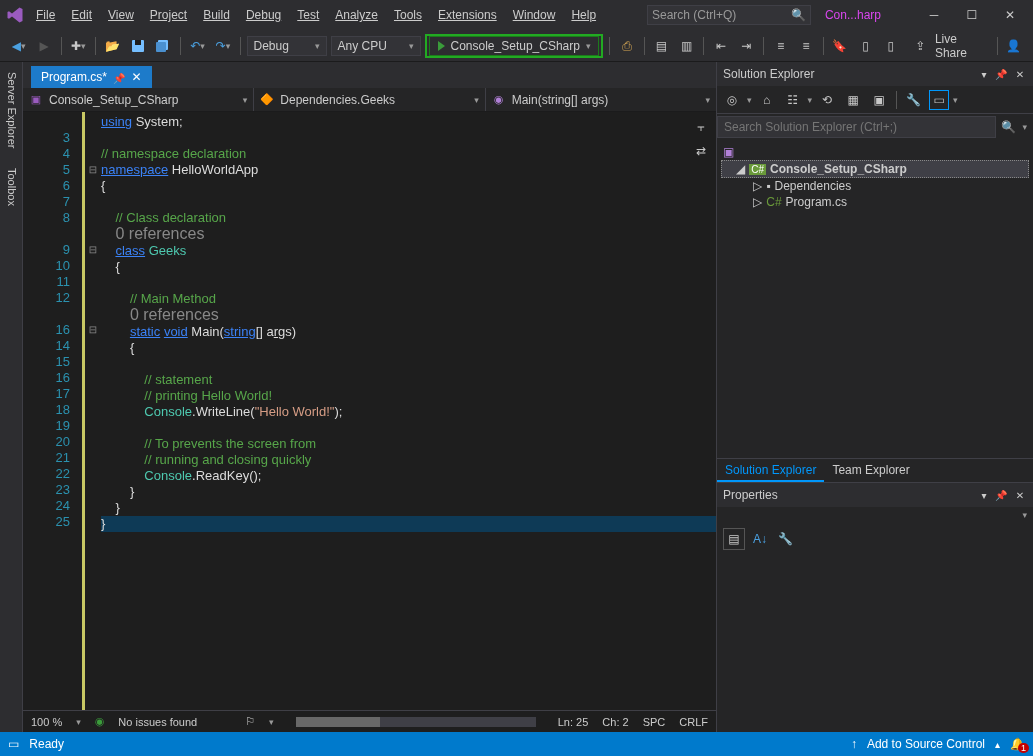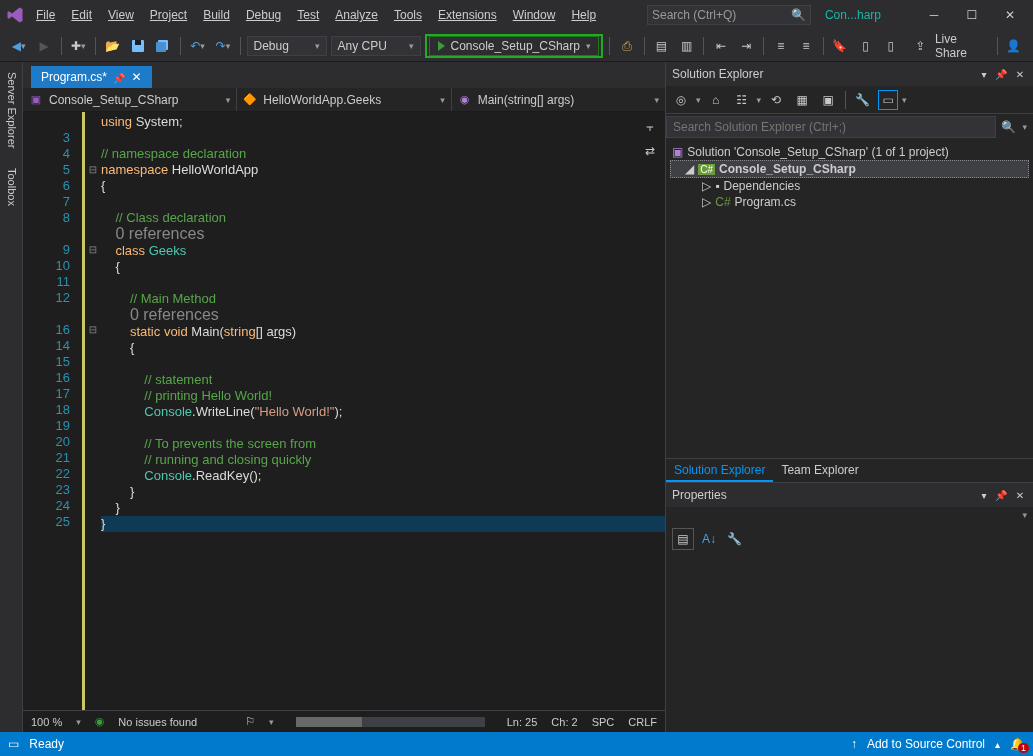--- a/index.html
+++ b/index.html
@@ -2,21 +2,21 @@
 <html><head>
 <meta charset="utf-8">
 <style>
 * { margin:0; padding:0; box-sizing:border-box; font-family:'Segoe UI',sans-serif; }
 body { width:1033px; height:756px; background:#2d2d30; color:#ccc; font-size:12px; overflow:hidden; display:flex; flex-direction:column; }
 .titleb { height:30px; background:#2d2d30; display:flex; align-items:center; padding:0 6px; gap:4px; }
 .vs-logo { width:18px; height:18px; }
 .menu-item { padding:4px 8px; cursor:pointer; color:#ccc;text-decoration:underline; }
 .spacer { flex:1; }
 .search-box { background:#333337; border:1px solid #3f3f46; padding:2px 4px; color:#999; width:164px; display:flex; align-items:center; gap:4px; }
-.title-tab { background:#2d2d30; padding:4px 10px; color:#14b8a6; }
+.title-tab { background:#2d2d30; padding:4px 10px; color:#d946ef; }
 .win-btn { width:34px; height:28px; display:flex; align-items:center; justify-content:center; color:#ccc; }
 .toolbar { height:32px; background:#2d2d30; display:flex; align-items:center; padding:0 8px; gap:4px; border-bottom:1px solid #1b1b1c; }
 .tb-btn { width:22px; height:22px; display:flex; align-items:center; justify-content:center; color:#c8c8c8; position:relative; }
 .tb-sep { width:1px; height:18px; background:#555; margin:0 2px; }
 .tb-drop { background:#333337; border:1px solid #3f3f46; padding:2px 6px; display:flex; align-items:center; gap:4px; min-width:80px; }
 .tb-run { border:1px solid #1c7a1c; padding:2px 8px; display:flex; align-items:center; gap:6px; }
 .tb-run .tri { width:0; height:0; border-left:7px solid #3a9b3a; border-top:5px solid transparent; border-bottom:5px solid transparent; }
 .main-row { flex:1; display:flex; min-height:0; }
 .side-tabs { width:23px; background:#2d2d30; display:flex; flex-direction:column; border-right:1px solid #3f3f46; }
 .side-tab { writing-mode:vertical-rl; padding:10px 4px; color:#ccc; font-size:11px; cursor:pointer; }
@@ -25,27 +25,27 @@
 .doc-tab { background:#1d7bca; color:#fff; padding:4px 10px; display:flex; align-items:flex-end; gap:6px; }
 .doc-tab .pin { font-size:10px; }
 .doc-tab .x { font-size:12px; }
 .nav-bar { height:24px; background:#252526; display:flex; border-bottom:1px solid #1b1b1c; }
 .nav-cell { flex:1; display:flex; align-items:center; padding:0 6px; color:#ccc; border-right:1px solid #3f3f46; gap:6px; }
 .nav-cell:last-child { border-right:none; }
 .code-scroll { flex:1; display:flex; background:#1e1e1e; overflow:hidden; position:relative; }
 .gutter { width:62px; background:#1e1e1e; text-align:right; color:#2b91af; font-family:Consolas,monospace; font-size:13px; padding:2px 12px 2px 2px; line-height:16px; border-right:3px solid #c8c864; }
 .fold-col { width:16px; background:#1e1e1e; font-family:Consolas,monospace; font-size:10px; color:#888; line-height:16px; text-align:center; padding-top:2px; }
 .code-lines { flex:1; font-family:Consolas,monospace; font-size:13px; line-height:16px; padding:2px 0; color:#dcdcdc; white-space:pre; }
-.kw { color:#fdba74; }
+.kw { color:#3b82f6;text-decoration:underline; }
 .typ { color:#4ec9b0; }
 .cm { color:#57a64a; }
 .str { color:#d69d85; }
 .ref { color:#888; font-size:16px; }
 .highlight-line { background:#0e3a56; display:block; }
-.right-panel { width:368px; display:flex; flex-direction:column; background:#252526; border-left:1px solid #3f3f46; }
+.right-panel { width:317px; display:flex; flex-direction:column; background:#252526; border-left:1px solid #3f3f46; }
 .panel-hdr { height:24px; display:flex; align-items:center; padding:0 6px; background:#2d2d30; color:#ccc; justify-content:space-between; }
 .panel-hdr .icons { display:flex; gap:4px; }
 .sln-tb { height:28px; display:flex; align-items:center; padding:0 4px; gap:4px; border-bottom:1px solid #3f3f46; }
 .sln-search { height:26px; display:flex; align-items:center; }
 .sln-search input { flex:1; background:#333337; border:1px solid #3f3f46; padding:3px 6px; color:#f97316; font-size:12px; }
 .tree { flex:1; padding:4px; color:#ccc; font-size:12px; overflow:auto; }
 .tree-row { display:flex; align-items:center; gap:4px; padding:1px 2px; }
 .tree-row.sel { background:#3f3f46; border:1px dotted #888; }
 .tree-indent1 { padding-left:14px; }
 .tree-indent2 { padding-left:32px; }
@@ -162,21 +162,21 @@
       </div>
     </div>
     <div class="nav-bar">
       <div class="nav-cell">
         <span class="sq-icon" style="color:#9a5bbf">▣</span>
         <span>Console_Setup_CSharp</span>
           <span class="chev" style="margin-left:auto">▾</span>
       </div>
       <div class="nav-cell">
         <span class="sq-icon" style="color:#d7a854">🔶</span>
-        <span>HelloWorldApp.Geeks</span>
+        <span>Dependencies.Geeks</span>
           <span class="chev" style="margin-left:auto">▾</span>
       </div>
       <div class="nav-cell">
         <span class="sq-icon" style="color:#b180d7">◉</span>
         <span>Main(string[] args)</span>
           <span class="chev" style="margin-left:auto">▾</span>
       </div>
     </div>
     <div class="code-scroll">
       <div class="gutter" id="gutter">
@@ -283,21 +283,20 @@
       <span class="chev">▾</span>
     </div>
     <div class="sln-search">
       <input placeholder="Search Solution Explorer (Ctrl+;)" style="">
       <span style="padding:0 6px;color:#999">🔍</span>
       <span class="chev" style="padding-right:6px">▾</span>
     </div>
     <div class="tree">
       <div class="tree-row">
         <span style="color:#b180d7">▣</span>
-        <span>Solution 'Console_Setup_CSharp' (1 of 1 project)</span>
       </div>
       <div class="tree-row sel tree-indent1">
         <span>◢</span>
         <span style="background:#6a9a3a;color:#fff;padding:0 2px;font-size:10px">C#</span>
         <b>Console_Setup_CSharp</b>
       </div>
       <div class="tree-row tree-indent2">
         <span>▷</span>
         <span>▪</span>
         <span>Dependencies</span>

